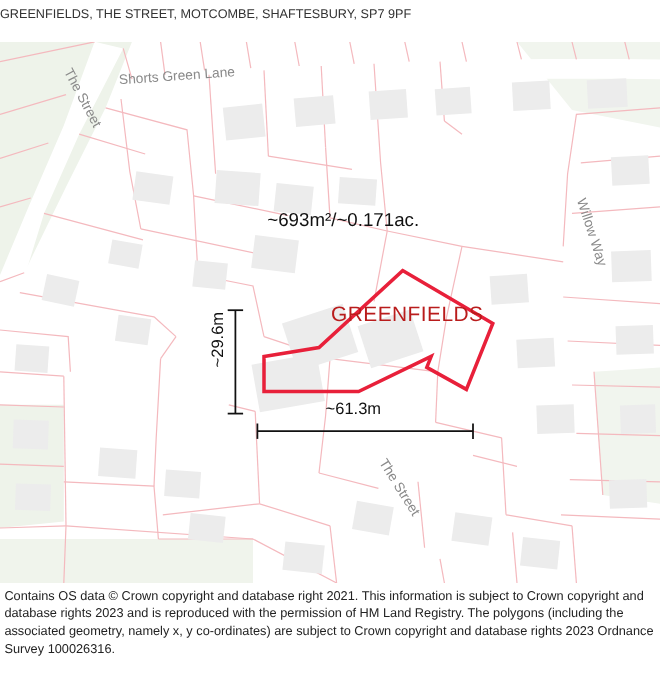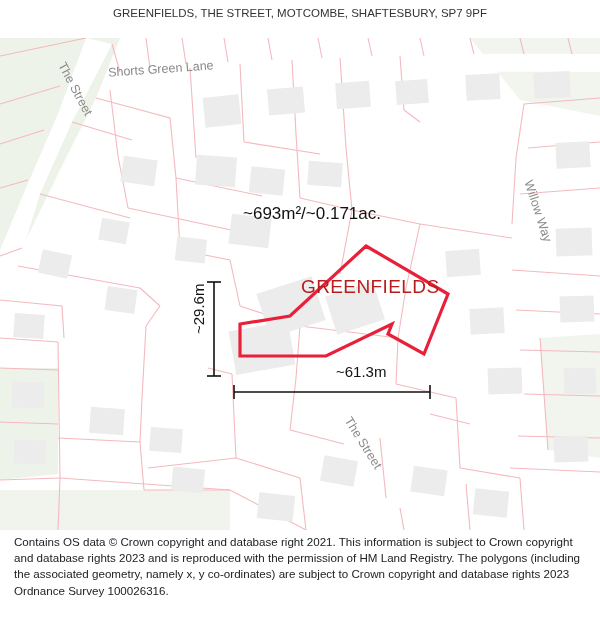--- a/index.html
+++ b/index.html
@@ -11,21 +11,21 @@
     height: 625px;
     background: #ffffff;
     font-family: "Liberation Sans", sans-serif;
     color: #222222;
     overflow: hidden;
     position: relative;
   }
   .header {
     width: 600px;
     padding-top: 6px;
-    text-align: center;
+    text-align: left;
   }
   .header .title {
     font-size: 11.5px;
     color: #333333;
     line-height: 15px;
     white-space: nowrap;
   }
   .header .subtitle {
     font-size: 11.5px;
     color: #333333;
@@ -81,21 +81,21 @@
     color: #111111;
     white-space: nowrap;
     transform: rotate(-90deg);
     transform-origin: left top;
   }
   .footer {
     position: absolute;
     left: 0;
     top: 534px;
     width: 600px;
-    padding: 0 14px;
+    padding: 0 4px;
     box-sizing: border-box;
     font-size: 11.6px;
     line-height: 16.2px;
     color: #222222;
   }
 </style>
 </head>
 <body>
 
 <div class="header">
@@ -251,23 +251,23 @@
     <g stroke="#111111" stroke-width="1.6" fill="none">
       <path d="M234,354 L430,354"></path>
       <path d="M234,347 L234,361"></path>
       <path d="M430,347 L430,361"></path>
       <path d="M214,244 L214,338"></path>
       <path d="M207,244 L221,244"></path>
       <path d="M207,338 L221,338"></path>
     </g>
   </svg>
 
-  <div class="area-label" style="left:243px; top:152px;margin-top:14px;">~693m²/~0.171ac.</div>
+  <div class="area-label" style="left:243px; top:152px;">~693m²/~0.171ac.</div>
   <div class="plot-name" style="left:301px; top:238px;">GREENFIELDS</div>
-  <div class="dim-h" style="left:296px; top:325px;padding-left:40px;">~61.3m</div>
+  <div class="dim-h" style="left:296px; top:325px;">~61.3m</div>
   <div class="dim-v" style="left:190px; top:296px;">~29.6m</div>
 
   <div class="map-label road-label" style="left:108px; top:24px; transform: rotate(-4deg);">Shorts Green Lane</div>
   <div class="map-label road-label" style="left:46px; top:44px; transform: rotate(62deg);">The Street</div>
   <div class="map-label road-label" style="left:506px; top:166px; transform: rotate(72deg);">Willow Way</div>
   <div class="map-label road-label" style="left:334px; top:398px; transform: rotate(58deg);">The Street</div>
 </div>
 
 <div class="footer">Contains OS data © Crown copyright and database right 2021. This information is subject to Crown copyright and database rights 2023 and is reproduced with the permission of HM Land Registry. The polygons (including the associated geometry, namely x, y co-ordinates) are subject to Crown copyright and database rights 2023 Ordnance Survey 100026316.</div>
 

